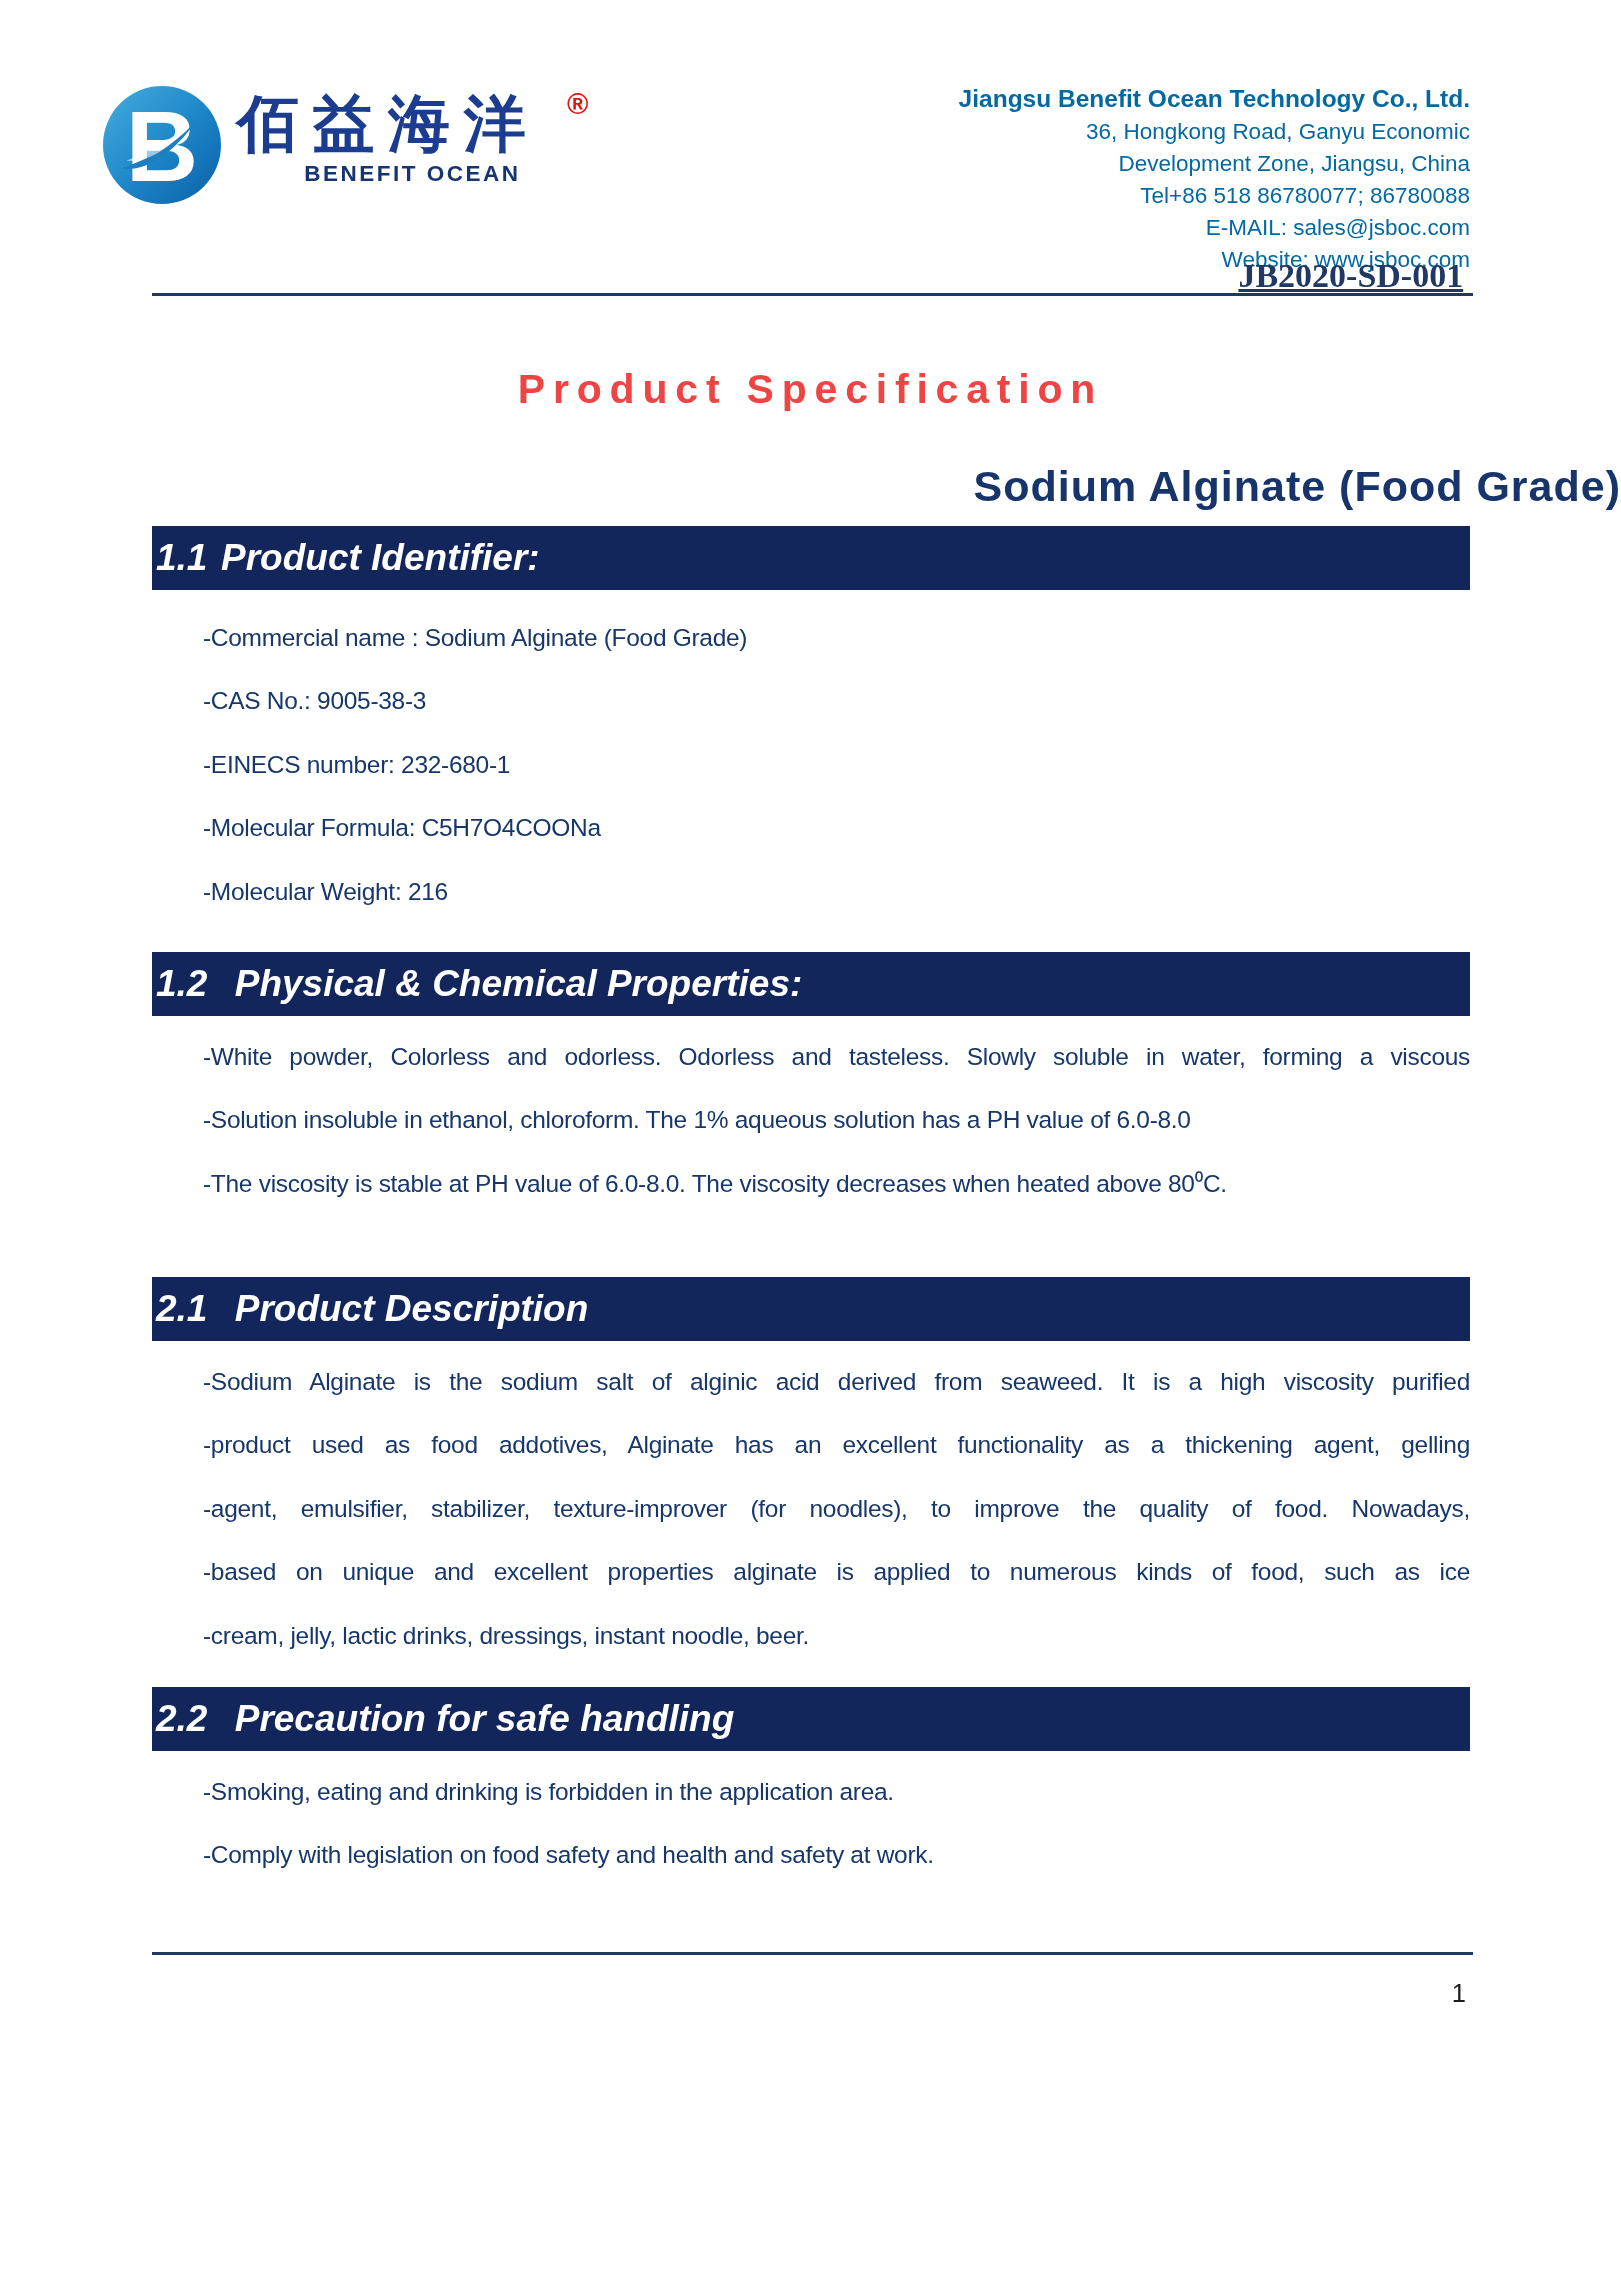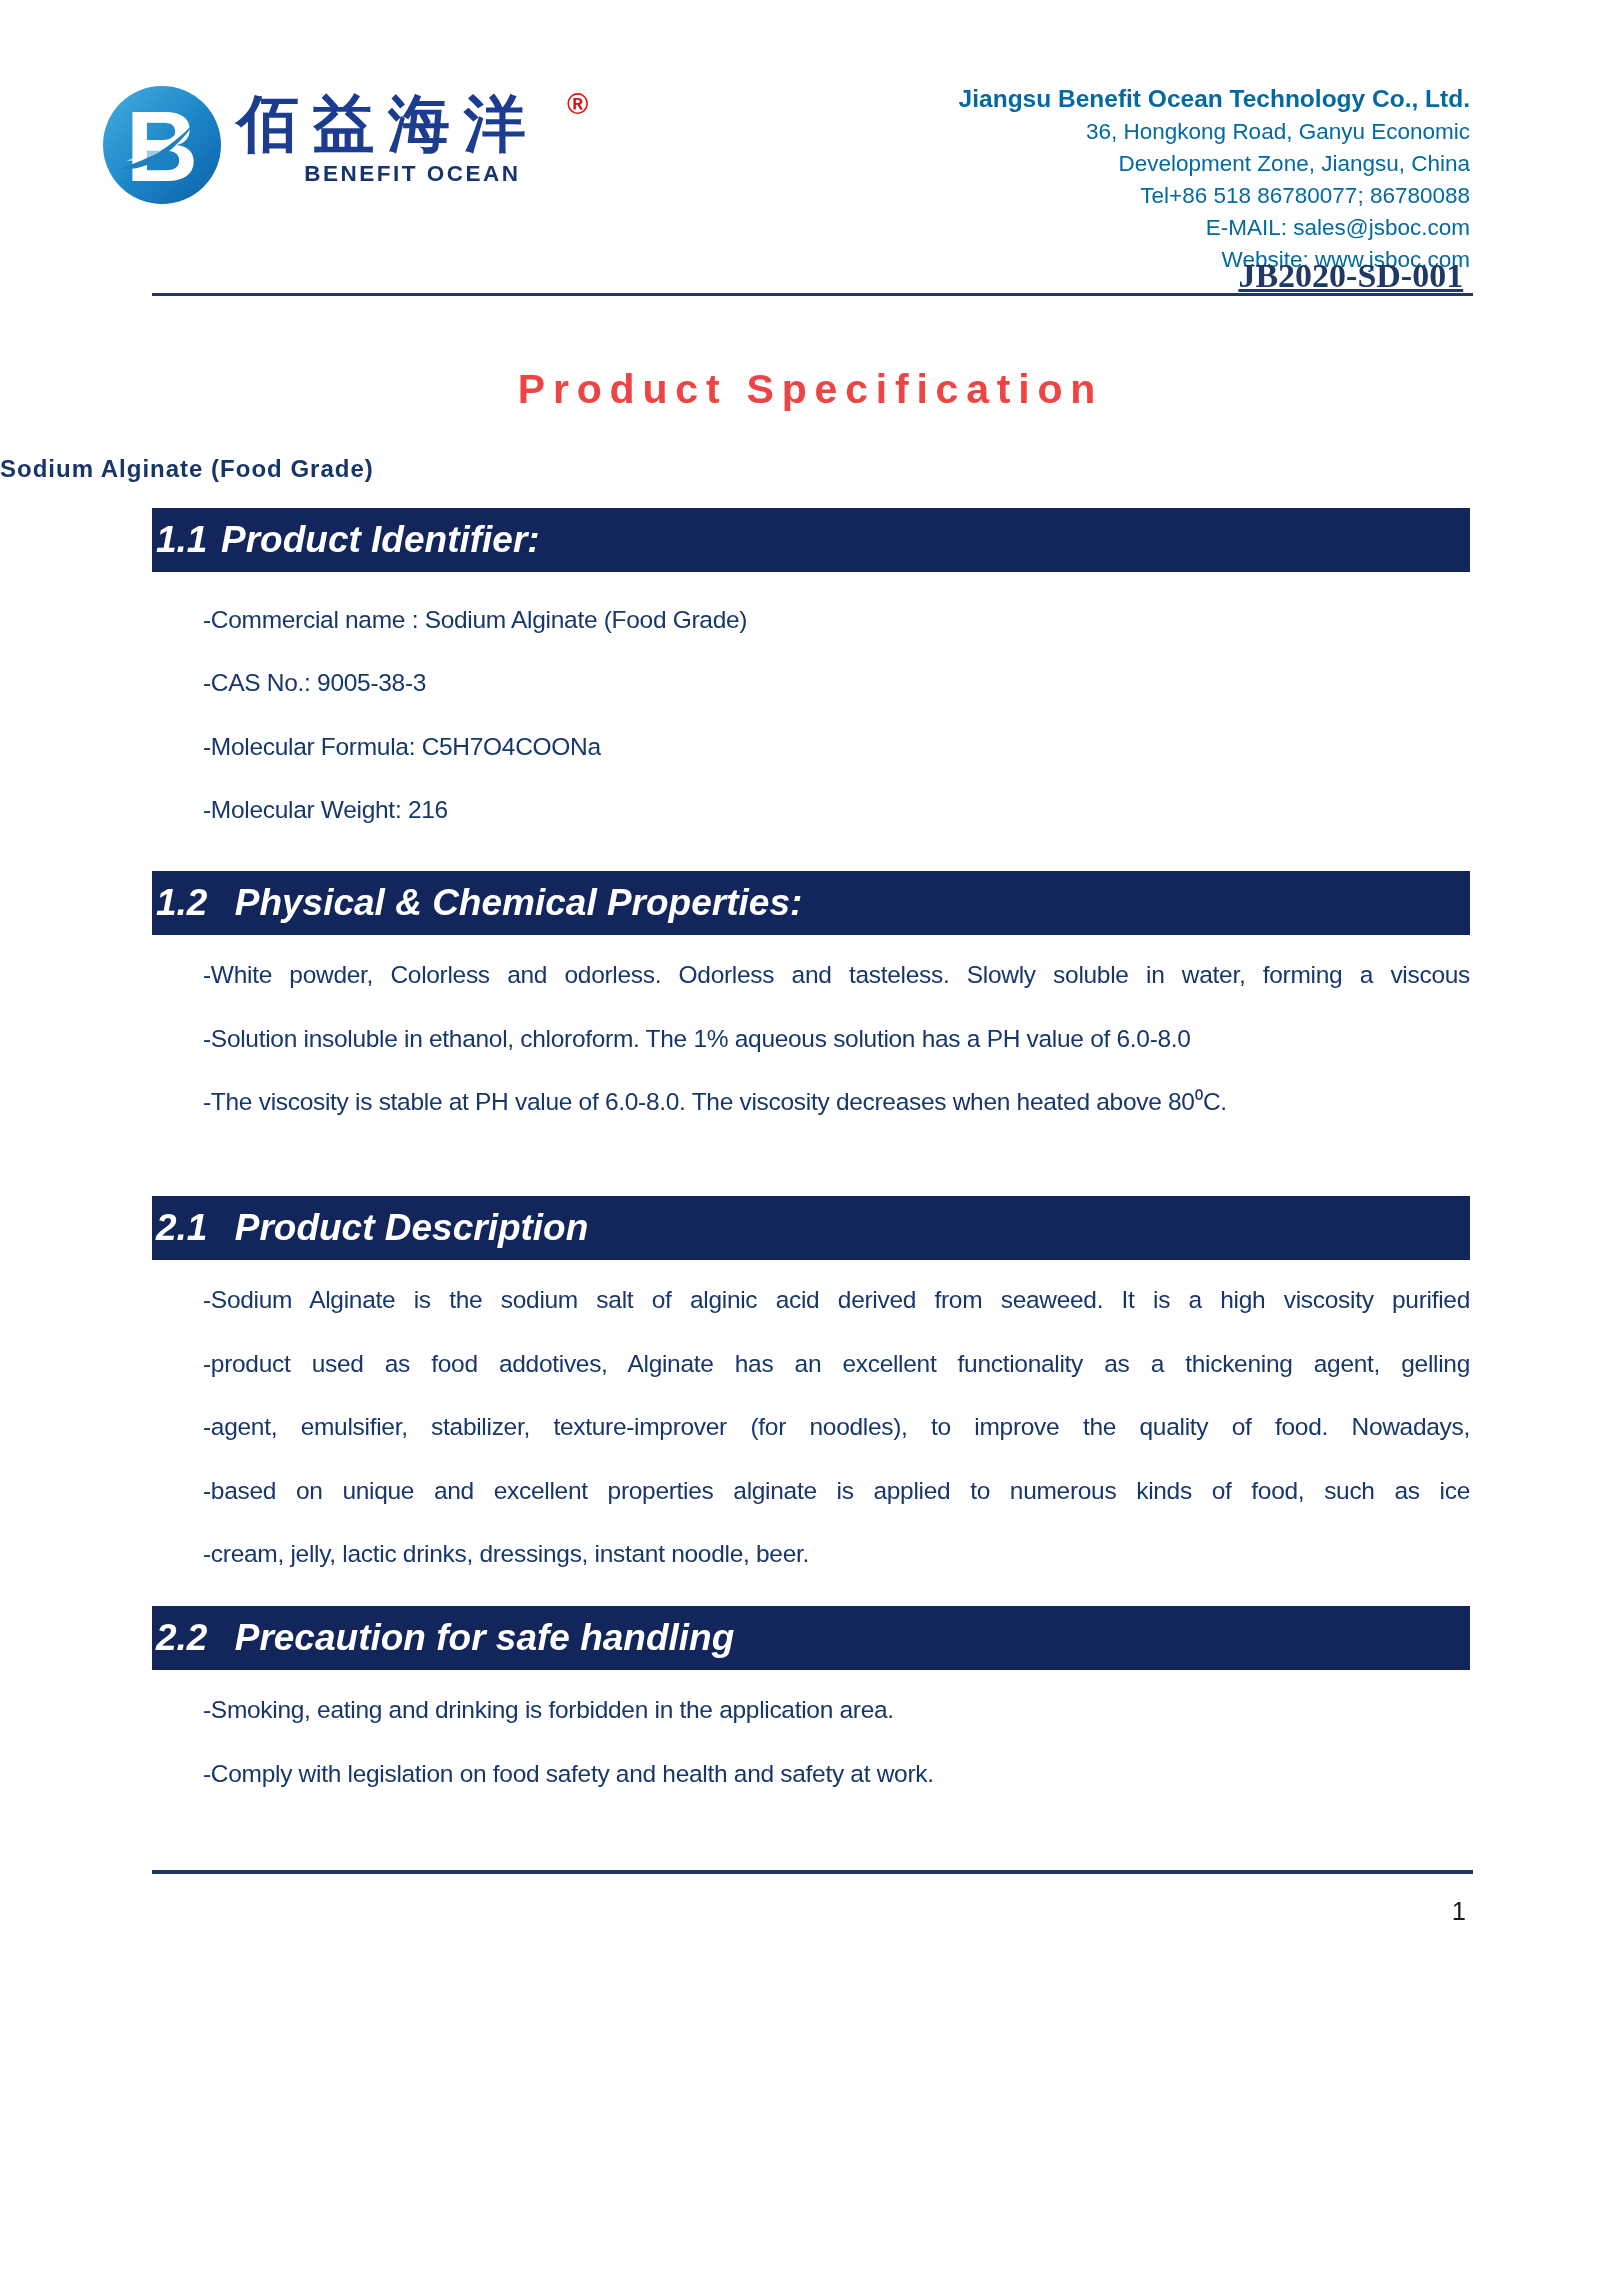--- a/index.html
+++ b/index.html
@@ -52,22 +52,22 @@
     font-weight: bold; font-size: 34px; line-height: 27.4px;
     color: #1F3864; text-decoration: underline;
   }
   
   .doc-title {
     margin-top: 71px; text-align: center;
     font-size: 41px; line-height: 45px; font-weight: bold;
     letter-spacing: 7.8px; color: #ef4444;
   }
   .doc-subtitle {
-    margin-top: 37px; text-align: left;
-    font-size: 24px; line-height: 39px; font-weight: bold;
+    margin-top: 55px; text-align: right;
+    font-size: 43px; line-height: 39px; font-weight: bold;
     letter-spacing: 1px; color: #17356B;
   }
   
   .sections { margin: 0 151px 0 152px; }
   .section-bar {
     height: 64px; background: #13265C; color: #ffffff;
     font-size: 37px; font-weight: bold; line-height: 64px;
     padding-left: 3.9px; white-space: nowrap; font-style: italic;
   }
   .sec-num { margin-right: 13.7px; }
@@ -145,20 +145,21 @@
 
   <div class="sections">
 
     <div class="section mb48">
       <div class="section-bar" style="margin-top:19.6px">
         <span class="sec-num">1.1</span><span class="sec-title">Product Identifier:</span>
       </div>
       <div class="section-body pt36">
         <div class="sec-line">-Commercial name : Sodium Alginate (Food Grade)</div>
         <div class="sec-line">-CAS No.: 9005-38-3</div>
+        <div class="sec-line">-EINECS number: 232-680-1</div>
         <div class="sec-line">-Molecular Formula: C5H7O4COONa</div>
         <div class="sec-line">-Molecular Weight: 216</div>
       </div>
     </div>
 
     <div class="section mb82">
       <div class="section-bar gap-wide">
         <span class="sec-num">1.2</span><span class="sec-title">Physical &amp; Chemical Properties:</span>
       </div>
       <div class="section-body pt28">

